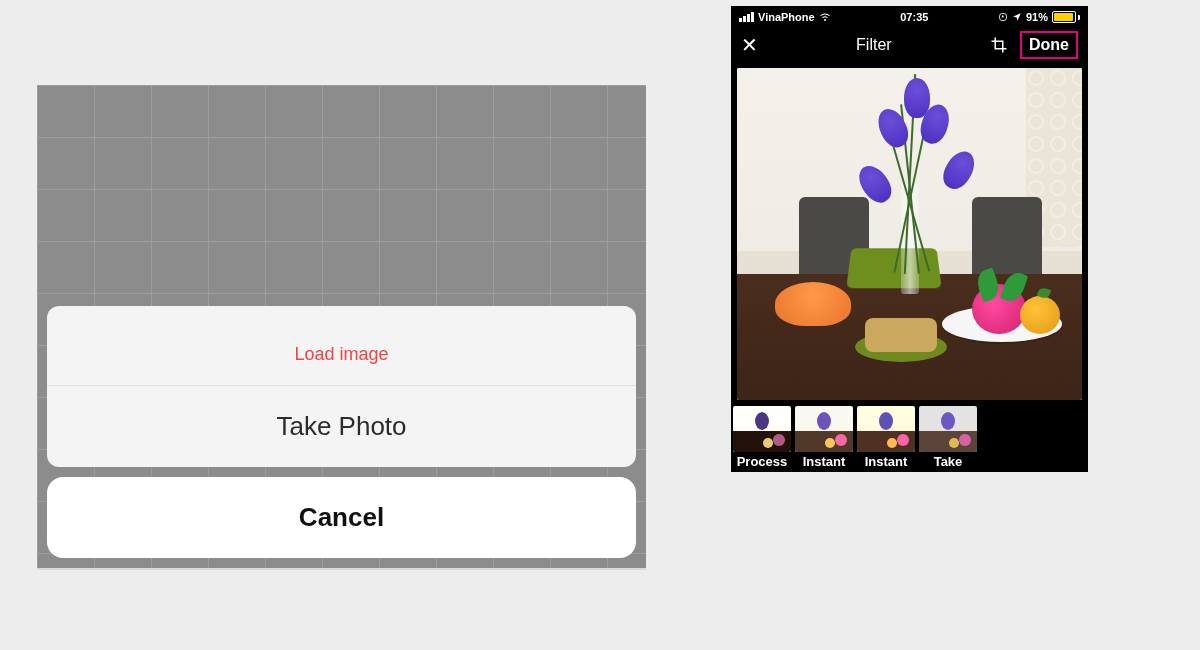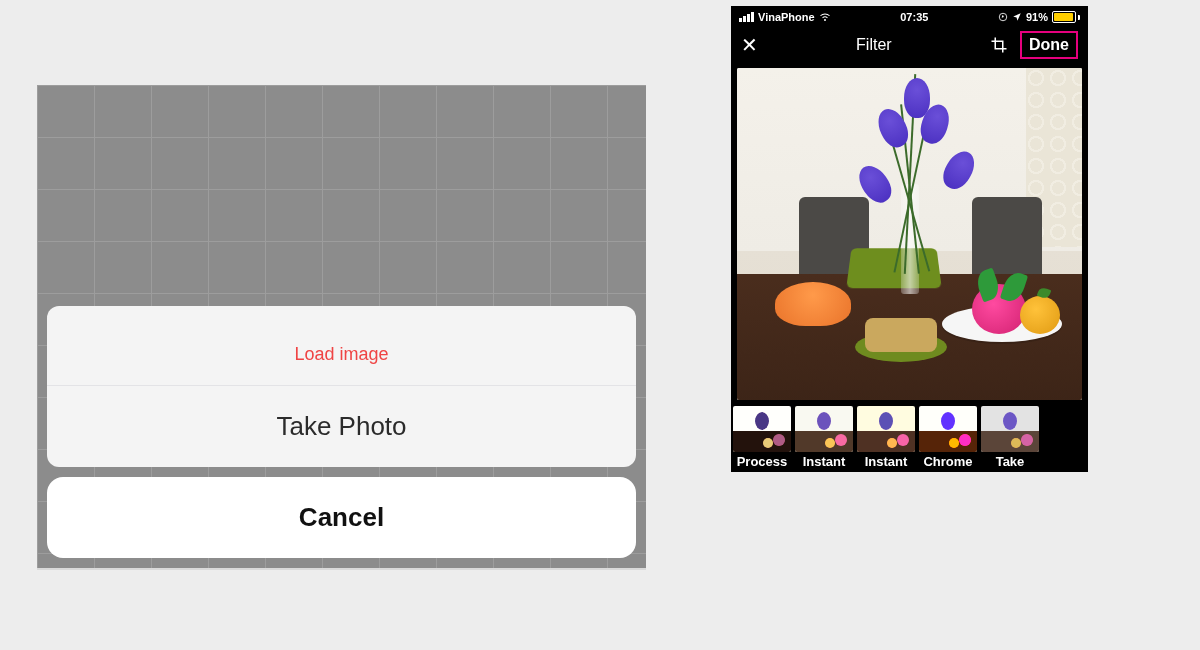--- a/index.html
+++ b/index.html
@@ -201,29 +201,20 @@
       <div class="filter">
         <div class="thumb transfer">
             <div class="mini-table"></div>
             <div class="mini-fl"></div>
             <div class="mini-fruit"></div>
             <div class="mini-or"></div>
           </div>
         <div class="flabel">Instant</div>
       </div>
       <div class="filter">
-        <div class="thumb chrome">
-            <div class="mini-table"></div>
-            <div class="mini-fl"></div>
-            <div class="mini-fruit"></div>
-            <div class="mini-or"></div>
-          </div>
-        <div class="flabel">Chrome</div>
-      </div>
-      <div class="filter">
         <div class="thumb fade">
             <div class="mini-table"></div>
             <div class="mini-fl"></div>
             <div class="mini-fruit"></div>
             <div class="mini-or"></div>
           </div>
         <div class="flabel">Take</div>
       </div>
     </div>
   </div>

